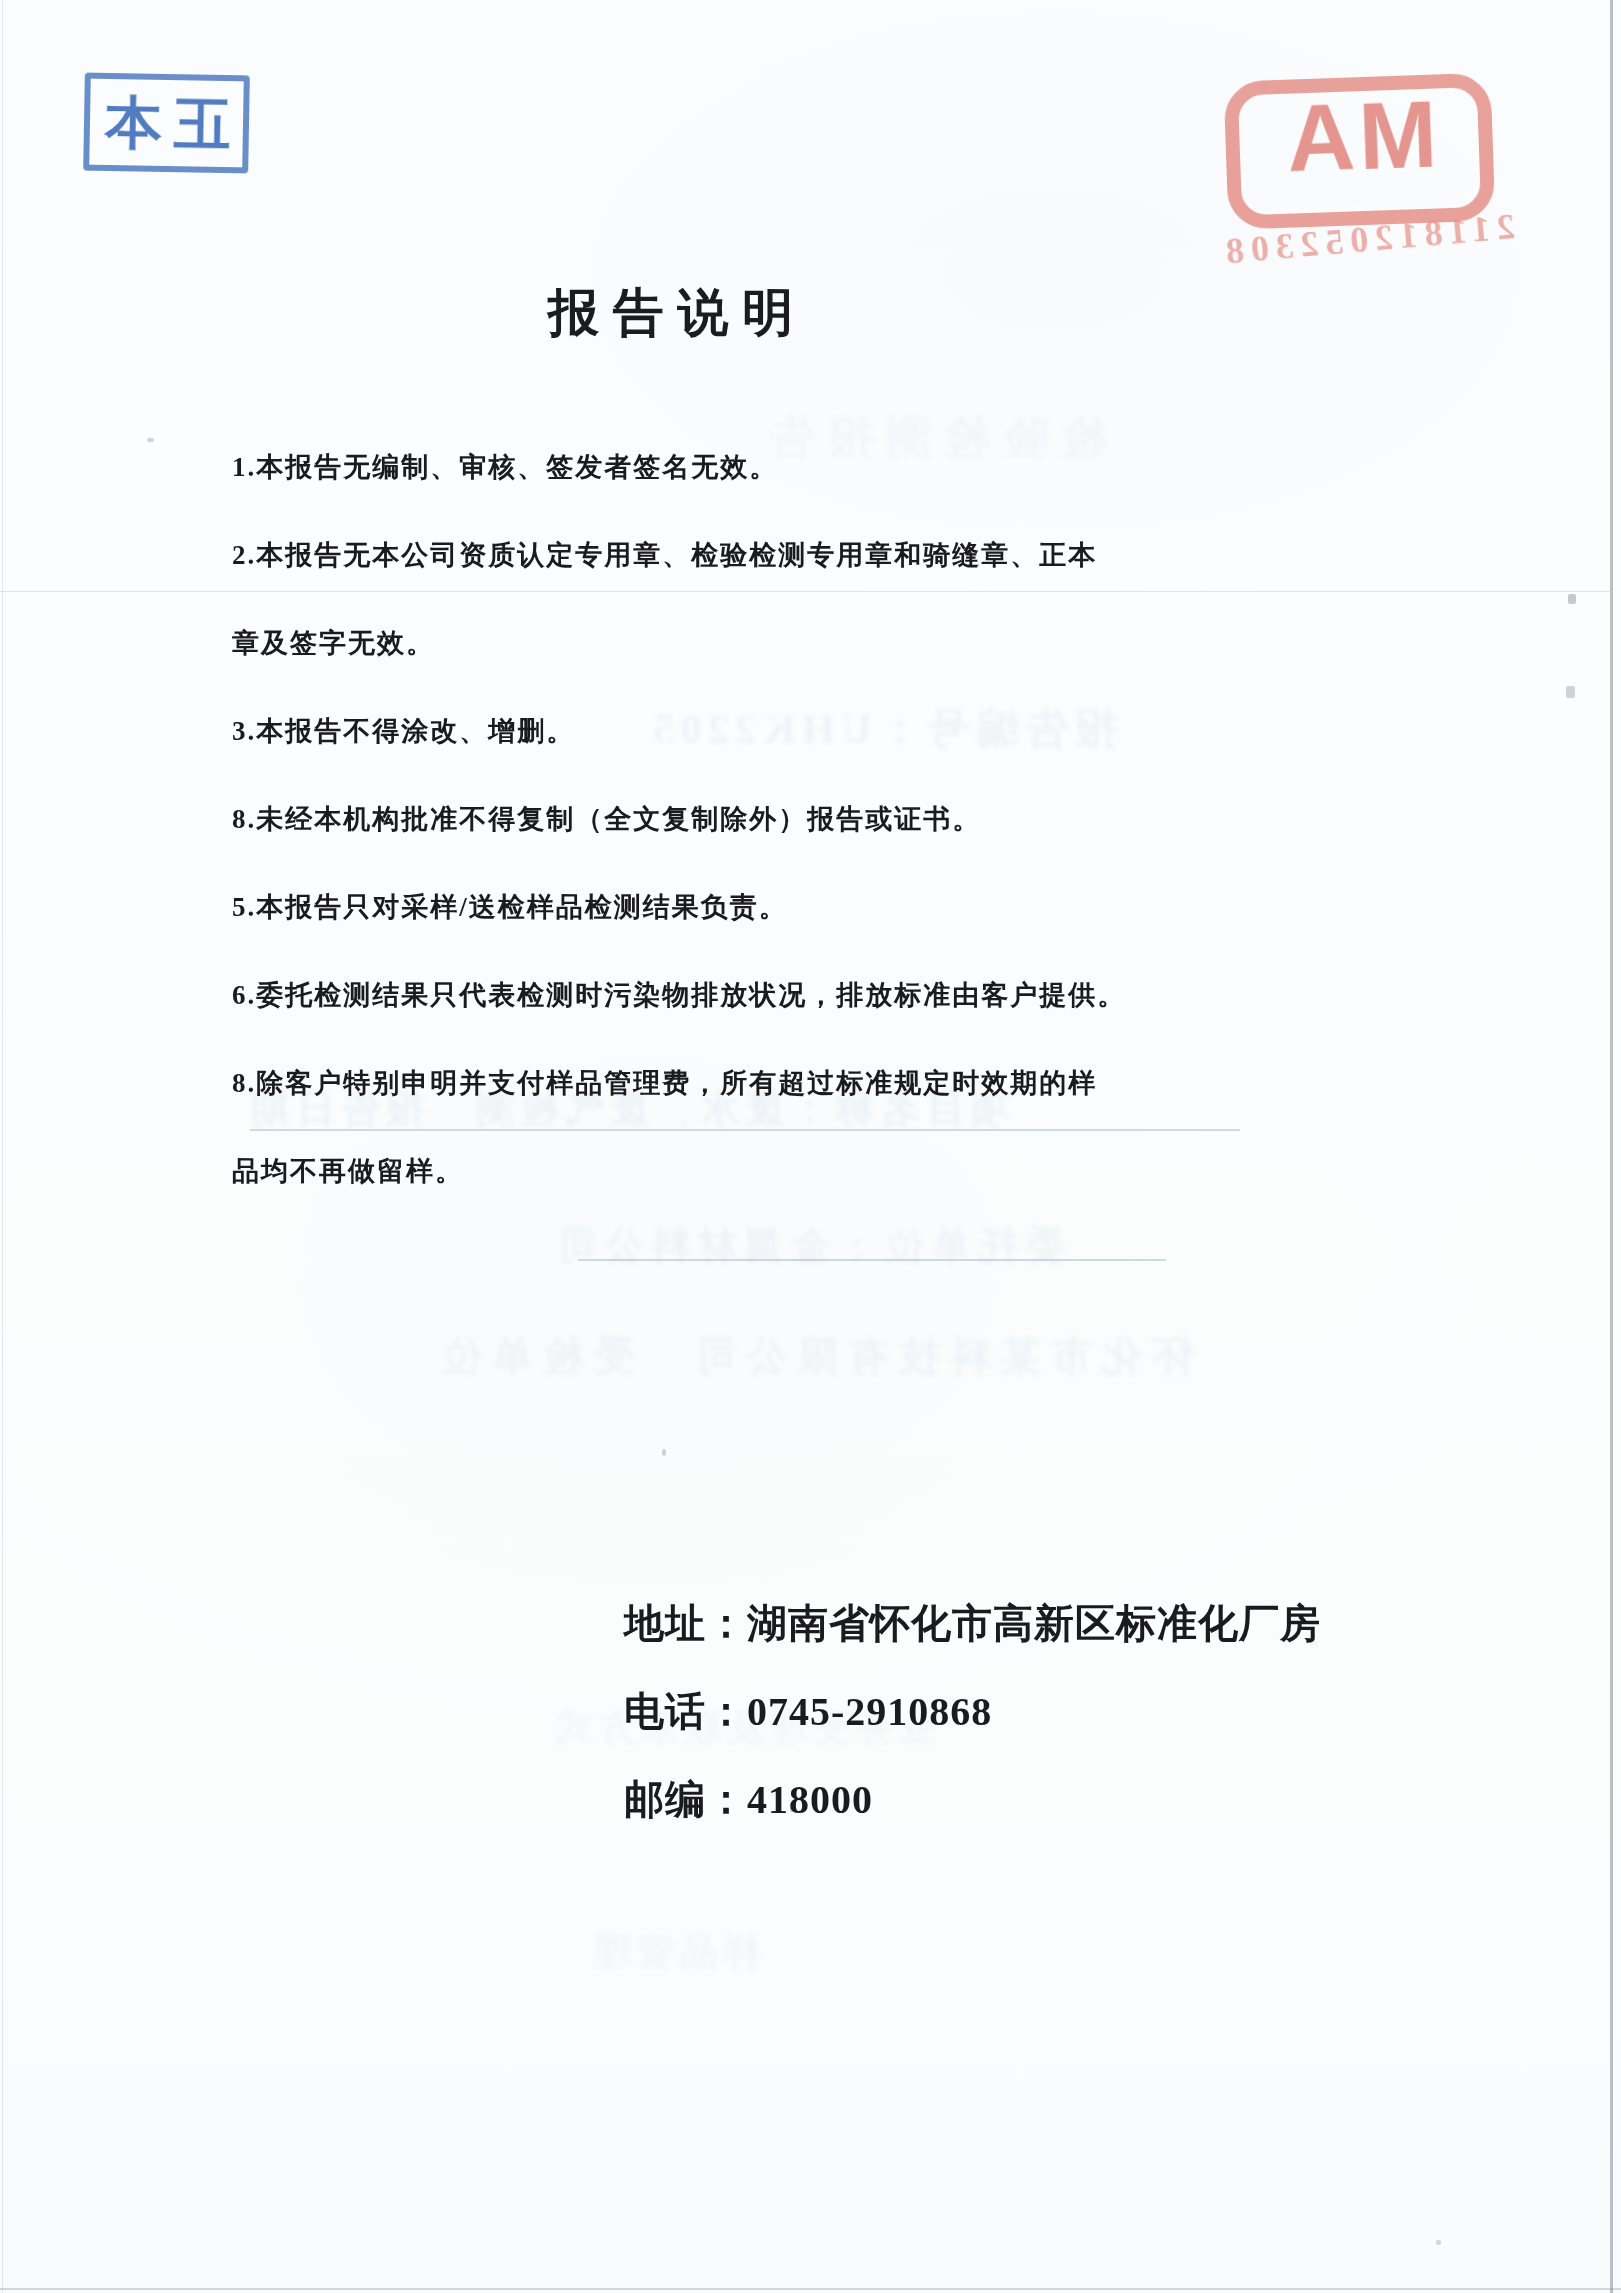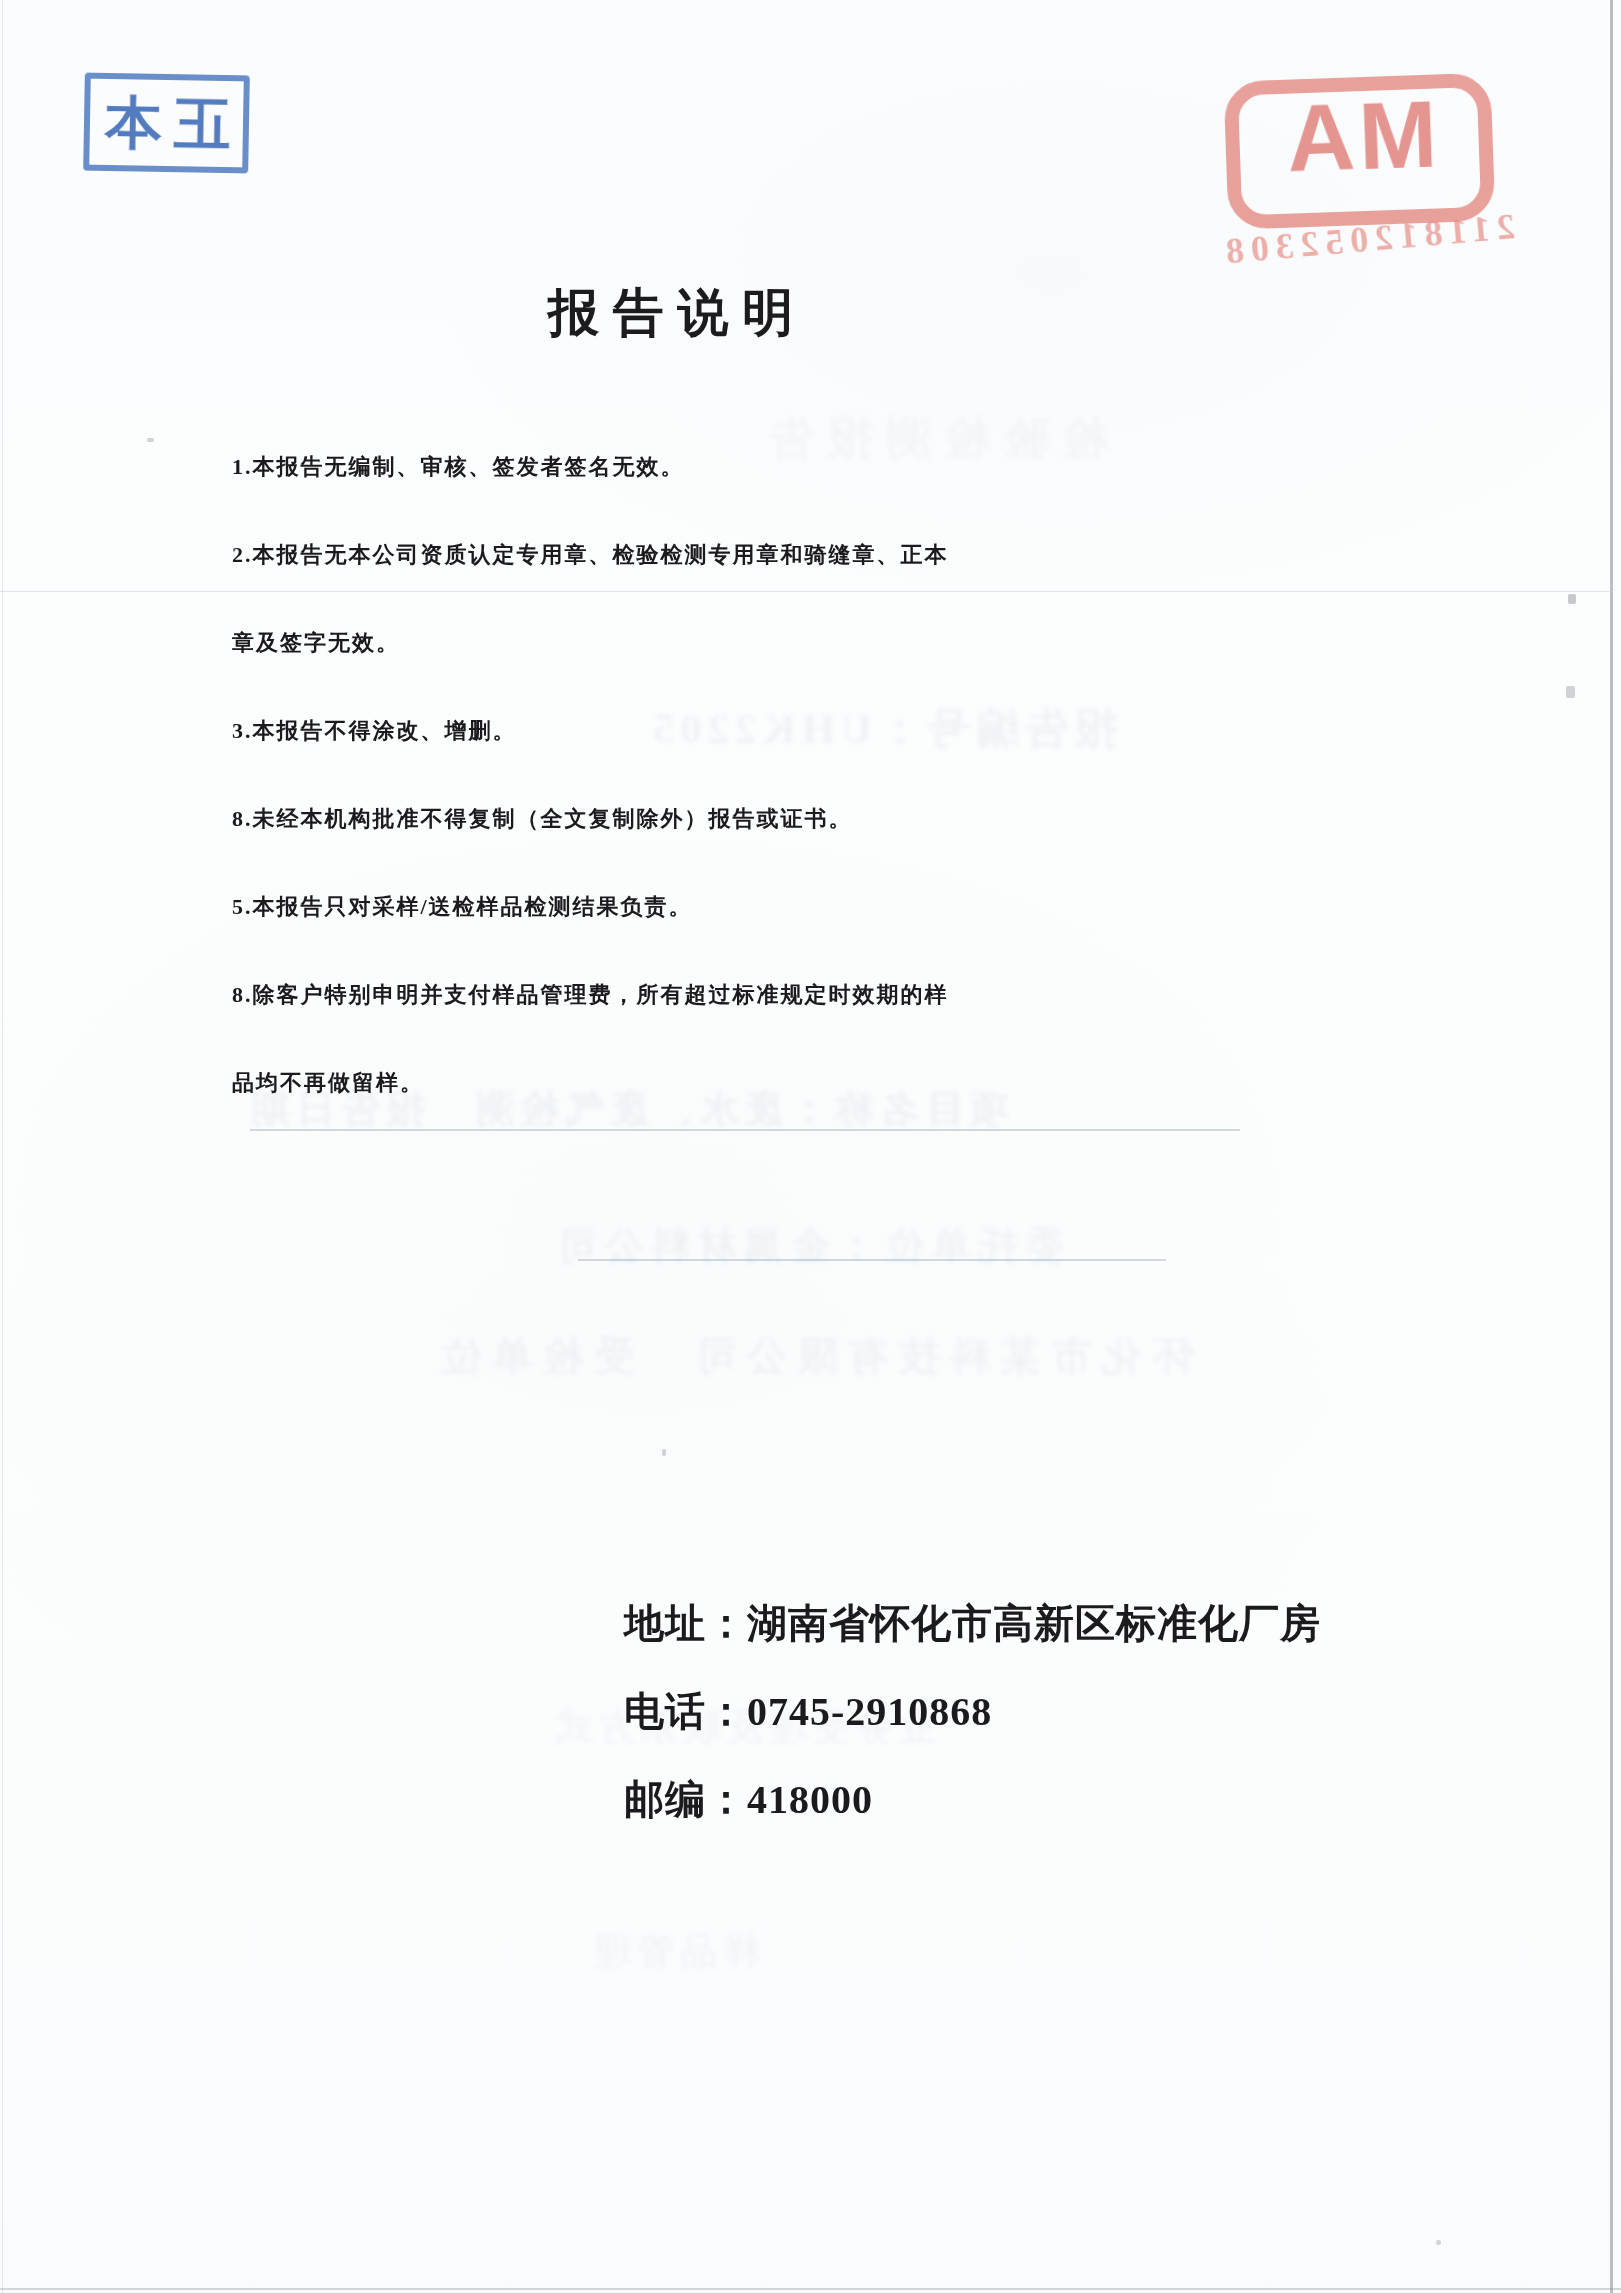--- a/index.html
+++ b/index.html
@@ -82,21 +82,21 @@
   .doc-title{
     position:absolute;top:245px;left:0;width:1355px;
     text-align:center;
     font-size:51px;font-weight:600;letter-spacing:13.7px;
     color:#1c1c1f;
   }
 
   
   .notes{
     position:absolute;top:423px;left:232px;width:1186px;
-    font-size:22px;font-weight:600;letter-spacing:2px;
+    font-size:27px;font-weight:600;letter-spacing:2px;
     color:#1b1b1e;
   }
   .note-line{height:88px;line-height:88px;white-space:nowrap;}
 
   
   .footer{
     position:absolute;top:1580px;left:624px;width:686px;
     font-size:40px;font-weight:600;letter-spacing:1px;
     color:#1b1b1e;
   }
@@ -160,20 +160,21 @@
 
   <h1 class="doc-title">报告说明</h1>
 
   <div class="notes">
     <div class="note-line">1.本报告无编制、审核、签发者签名无效。</div>
     <div class="note-line">2.本报告无本公司资质认定专用章、检验检测专用章和骑缝章、正本</div>
     <div class="note-line">章及签字无效。</div>
     <div class="note-line">3.本报告不得涂改、增删。</div>
     <div class="note-line">8.未经本机构批准不得复制（全文复制除外）报告或证书。</div>
     <div class="note-line">5.本报告只对采样/送检样品检测结果负责。</div>
+    <div class="note-line">6.委托检测结果只代表检测时污染物排放状况，排放标准由客户提供。</div>
     <div class="note-line">8.除客户特别申明并支付样品管理费，所有超过标准规定时效期的样</div>
     <div class="note-line">品均不再做留样。</div>
   </div>
 
   <div class="footer">
     <div class="footer-line">地址：湖南省怀化市高新区标准化厂房</div>
     <div class="footer-line">电话：0745-2910868</div>
     <div class="footer-line">邮编：418000</div>
   </div>
 

